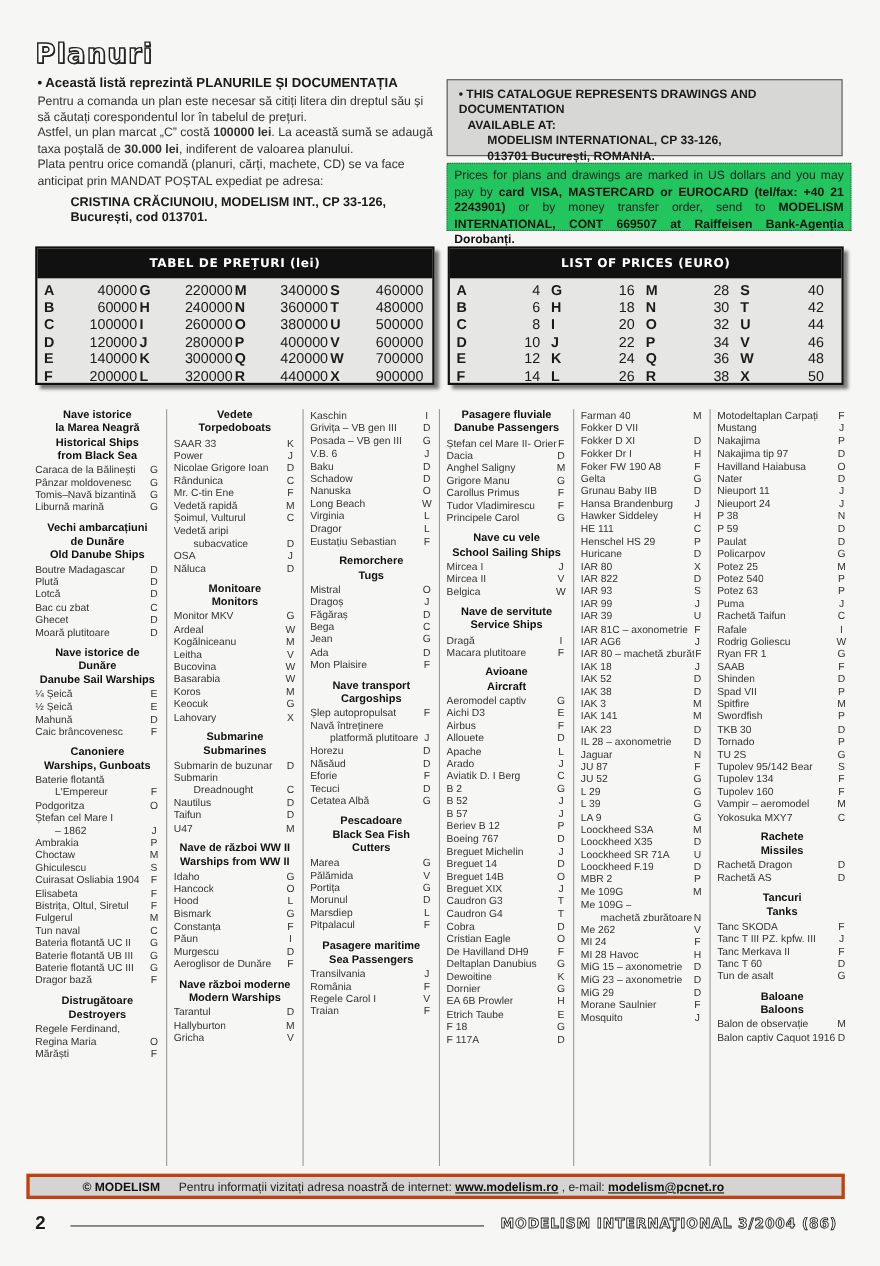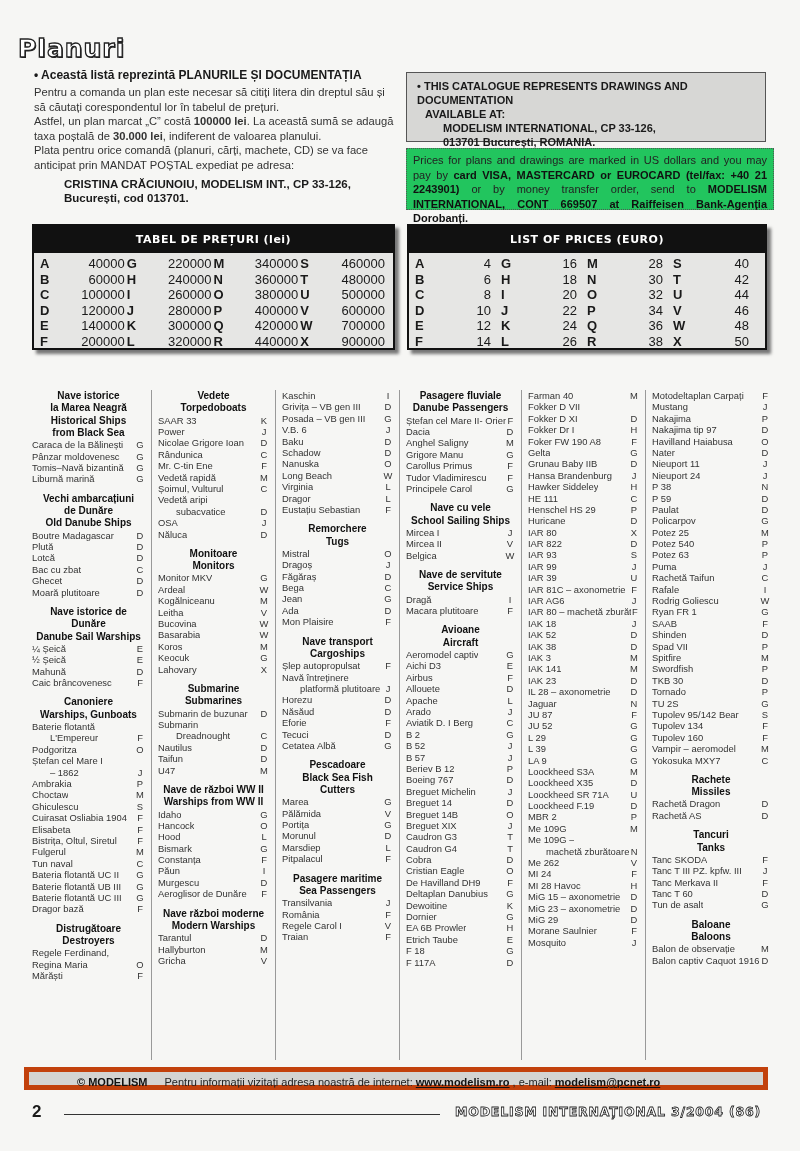--- a/index.html
+++ b/index.html
@@ -1,19 +1,19 @@
 <!DOCTYPE html>
 <html><head>
 <meta charset="utf-8">
 <style>
   * { box-sizing: border-box; margin: 0; padding: 0; }
   html, body { width: 800px; height: 1151px; background: #f6f6f4; overflow: hidden; }
   body { font-family: "Liberation Sans", sans-serif; color: #1a1a1a; position: relative; }
 
-  .title { position: absolute; left: 18px; top: 34px; font-family: "DejaVu Sans", sans-serif;
+  .title { position: absolute; left: 32px; top: 34px; font-family: "DejaVu Sans", sans-serif;
     font-weight: bold; font-size: 25px; color: #fff; letter-spacing: 1px;
     -webkit-text-stroke: 1.3px #222; text-shadow: 1px 1px 0 #222; }
 
   .intro { position: absolute; left: 34px; top: 68px; width: 360px; font-size: 11.2px; line-height: 14.6px; }
   .intro .lead { font-weight: bold; font-size: 12px; line-height: 14px; margin-bottom: 3px; }
   .intro .lead .line2 { display: block; padding-left: 12px; }
   .intro p { color: #333; }
   .intro .addr { font-weight: bold; padding-left: 30px; margin-top: 4px; font-size: 11.5px; line-height: 14px; }
 
   .catbox { position: absolute; left: 406px; top: 72px; width: 360px; height: 70px;
@@ -30,37 +30,37 @@
   .price-table .cols { display: flex; padding: 3px 6px 0 6px; }
   .price-table .col { flex: 1; }
   .price-table .row { display: flex; font-size: 13px; line-height: 15.6px; }
   .price-table .k { font-weight: bold; width: 16px; font-family: "Liberation Sans", sans-serif; }
   .price-table .v { flex: 1; text-align: right; padding-right: 10px; }
   #lei { left: 32px; width: 363px; }
   #lei .v { text-align: right; padding-right: 2px; }
   #euro { left: 407px; width: 360px; }
 
   .listing { position: absolute; top: 372px; left: 32px; width: 738px; height: 688px; display: flex; }
-  .lcol { position: relative; border-right: 1px solid #999; font-family: "Liberation Sans", sans-serif; font-size: 9.4px; color: #333; margin-top: 18px; }
+  .lcol { position: relative; border-right: 1px solid #999; font-family: "Liberation Sans", sans-serif; font-size: 9.4px; color: #333; }
   .lcol:last-child { border-right: none; }
   .c1 { width: 120px; padding-right: 6px; }
   .c2 { width: 124px; padding: 0 6px; }
   .c3 { width: 124px; padding: 0 6px; }
   .c4 { width: 122px; padding: 0 6px; }
   .c5 { width: 124px; padding: 0 6px; }
   .c6 { width: 124px; padding: 0 0 0 6px; }
   .sec { margin-bottom: 8px; }
   .sec-title { text-align: center; font-weight: bold; color: #111; font-size: 10px; line-height: 12.3px; }
   .item { display: flex; justify-content: space-between; line-height: 11.4px; height: 11.4px; white-space: nowrap; }
   .item .n { overflow: hidden; }
   .item .c { width: 10px; text-align: center; }
   .item.sub .n { padding-left: 18px; }
 
   .footbox { position: absolute; left: 24px; top: 1067px; width: 744px; height: 23px; background: #d4d4d2;
-    border: 5px solid #c2410c; font-size: 11px; line-height: 21px; padding-left: 48px; color: #222; }
+    border: 3px solid #c2410c; font-size: 11px; line-height: 21px; padding-left: 48px; color: #222; }
   .footbox .copy { font-weight: bold; margin-right: 14px; color: #111; }
   .footbox a { font-weight: bold; color: #111; text-decoration: underline; }
   .pageno { position: absolute; left: 32px; top: 1102px; font-weight: bold; font-size: 17px; }
   .pageline { position: absolute; left: 64px; top: 1114px; width: 376px; border-top: 1px solid #333; }
   .issue { position: absolute; left: 455px; top: 1104px; font-family: "DejaVu Sans", sans-serif; font-weight: bold;
     font-size: 12.5px; color: #fff; -webkit-text-stroke: 0.8px #222; letter-spacing: 0.8px; }
 </style>
 </head>
 <body>
 

